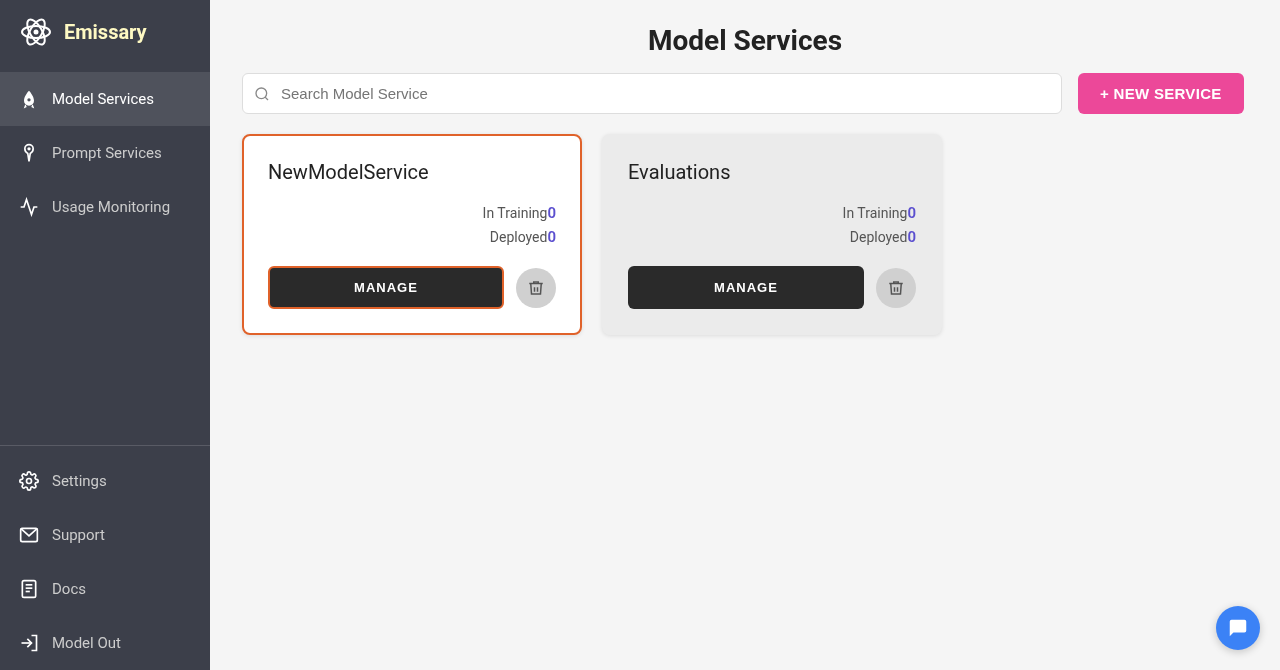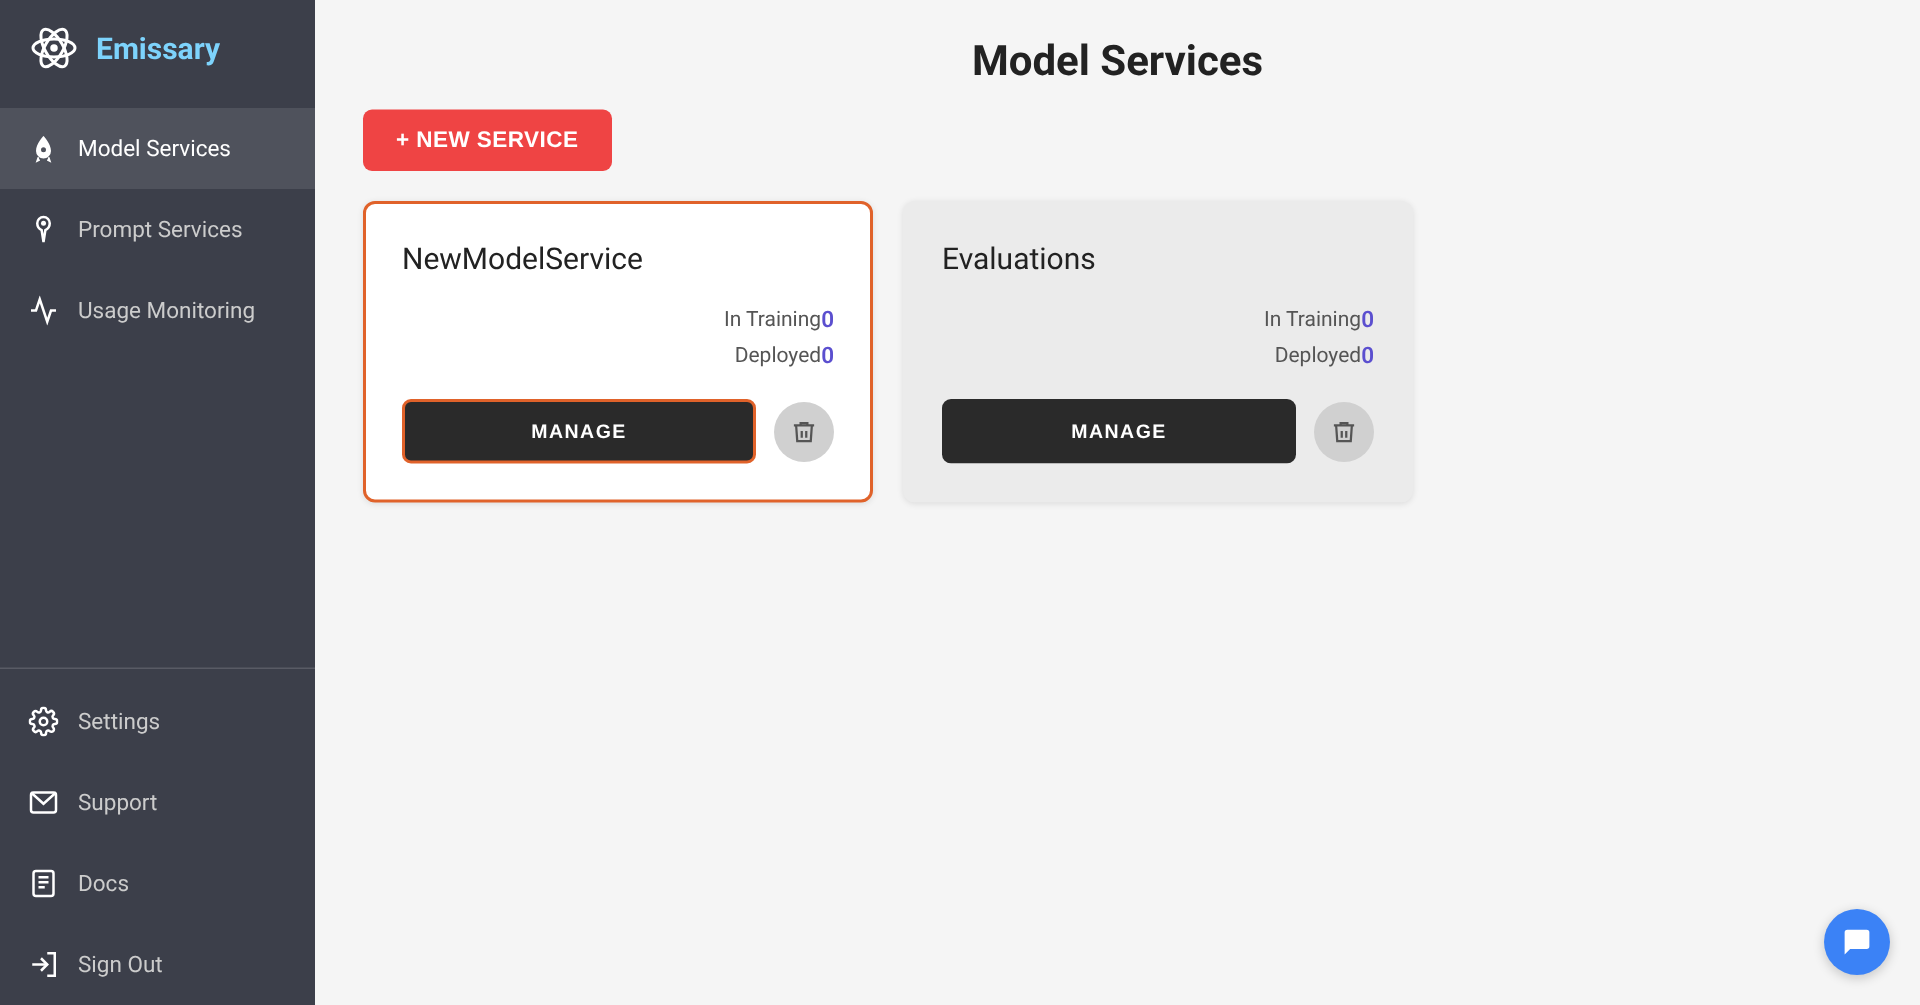--- a/index.html
+++ b/index.html
@@ -13,21 +13,21 @@
       display: flex;
       flex-direction: column;
       height: 670px;
     }
 
     #sidebar-header {
       display: flex;
       align-items: center;
       padding: 16px 18px;
       gap: 10px;
-      color: #7dd3fc;
+      color: #fef9c3;
       font-size: 20px;
       font-weight: 700;
       height: 64px;
     }
 
     .logo-icon {
       width: 36px;
       height: 36px;
       display: flex;
       align-items: center;
@@ -129,21 +129,21 @@
       padding: 11px 16px 11px 38px;
       border: 1px solid #ddd;
       border-radius: 6px;
       font-size: 15px;
       background: #fff;
       color: #333;
       outline: none;
     }
 
     #new-service-btn {
-      background: #ef4444;
+      background: #ec4899;
       color: #fff;
       border: none;
       border-radius: 6px;
       padding: 12px 22px;
       font-size: 15px;
       font-weight: 600;
       cursor: pointer;
       white-space: nowrap;
       letter-spacing: 0.3px;
     }
@@ -340,31 +340,40 @@
     </div>
 
     <div class="sidebar-item">
       <span class="icon">
         <svg width="20" height="20" viewBox="0 0 24 24" fill="none" stroke="white" stroke-width="2">
           <polyline points="15 3 21 3 21 21 15 21"></polyline>
           <polyline points="10 17 15 12 10 7"></polyline>
           <line x1="15" y1="12" x2="3" y2="12"></line>
         </svg>
       </span>
-      <span>Sign Out</span>
+      <span>Model Out</span>
     </div>
   </nav>
 </div>
 
 <div id="main">
   <div id="page-header">
     <h1 id="page-title">Model Services</h1>
   </div>
 
   <div id="toolbar">
+    <div id="search-container">
+      <div id="search-icon-wrap">
+        <svg width="16" height="16" viewBox="0 0 24 24" fill="none" stroke="#888" stroke-width="2">
+          <circle cx="11" cy="11" r="8"></circle>
+          <line x1="21" y1="21" x2="16.65" y2="16.65"></line>
+        </svg>
+      </div>
+      <input id="search-input" type="text" placeholder="Search Model Service" style="">
+    </div>
     <button id="new-service-btn">+ NEW SERVICE</button>
   </div>
 
   <div id="cards-container">
 
     <div class="service-card selected">
       <div class="card-title">NewModelService</div>
       <div class="card-stats">
         <div class="card-stat-row">
           <span>In Training</span>

